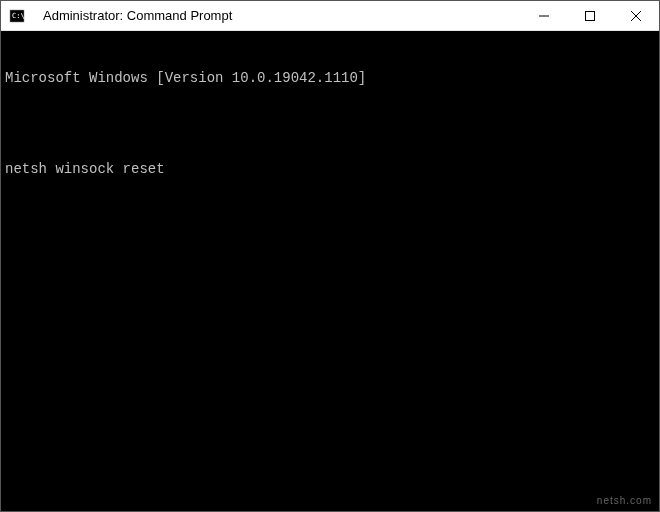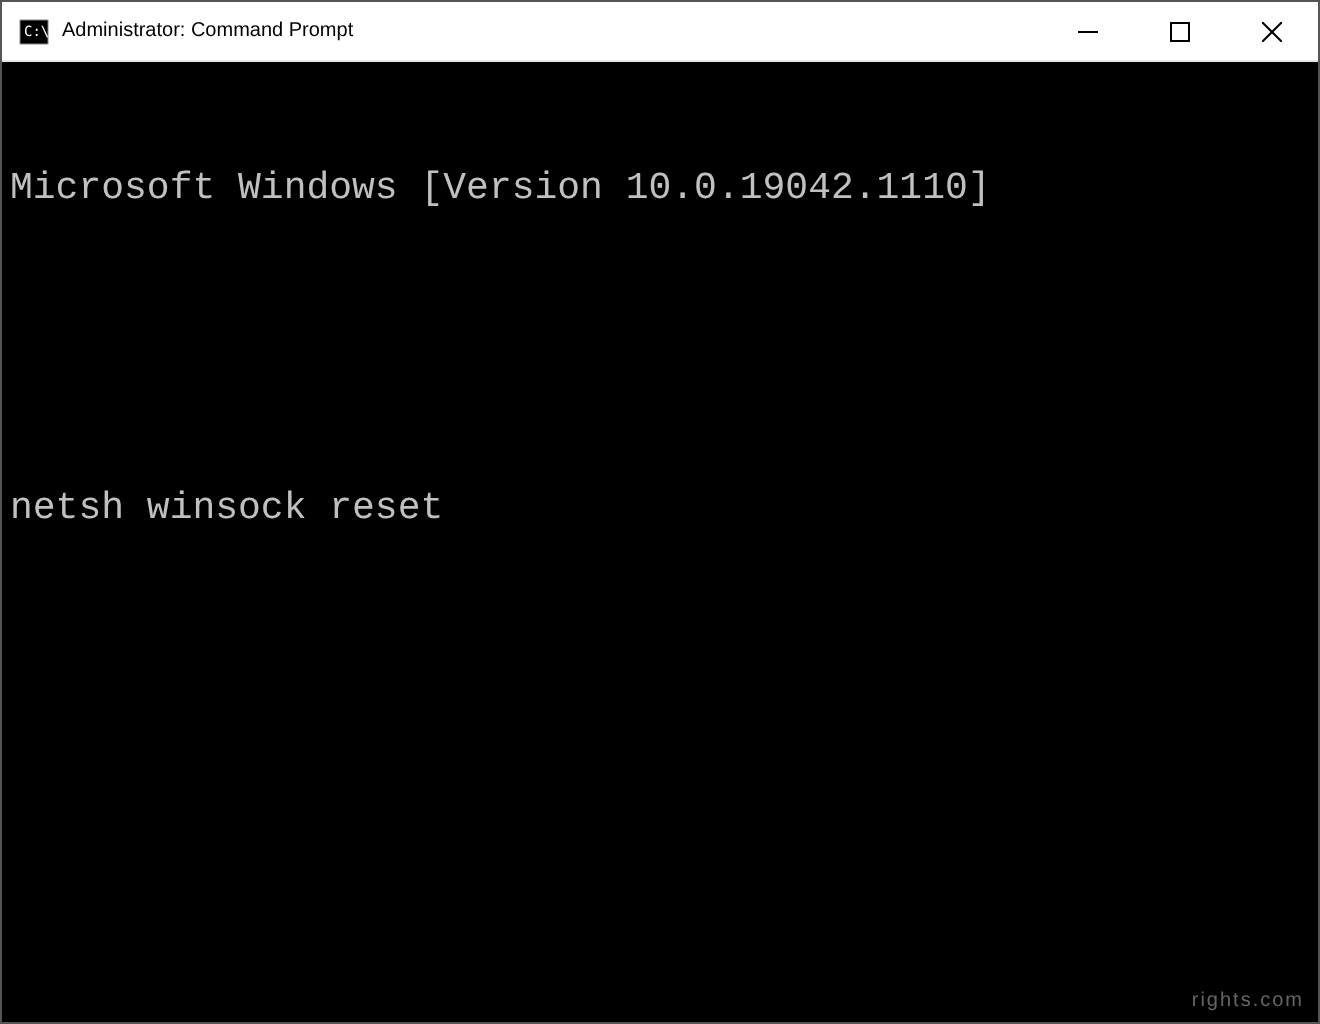--- a/index.html
+++ b/index.html
@@ -41,23 +41,24 @@
       height: 16px;
       display: inline-flex;
       align-items: center;
       justify-content: center;
     }
     .cmd-icon svg {
       width: 16px;
       height: 16px;
     }
     .window-title {
-      font-size: 10px;
+      font-size: 13px;
       color: #000;
       font-weight: 400;
+      margin-left: 12px;
     }
     .window-controls {
       display: flex;
       height: 100%;
     }
     .ctrl-btn {
       width: 46px;
       height: 30px;
       display: flex;
       align-items: center;
@@ -71,35 +72,34 @@
       height: 10px;
       stroke: #000;
       stroke-width: 1;
       fill: none;
     }
     .terminal {
       flex: 1;
       background: #000;
       color: #c0c0c0;
       font-family: Consolas, "Courier New", monospace;
-      font-size: 19px;
+      font-size: 14px;
       line-height: 1.3;
       padding: 2px 4px;
       white-space: pre-wrap;
       overflow: hidden;
     }
     .terminal .line {
       display: block;
     }
     .prompt-line {
       display: flex;
     }
     .cmd-input {
       color: #c0c0c0;
-      margin-top: 36px;
     }
     .watermark {
       position: absolute;
       bottom: 6px;
       right: 8px;
       font-size: 10px;
       color: #666;
       font-family: sans-serif;
       letter-spacing: 1px;
     }
@@ -139,13 +139,13 @@
   </div>
   <div class="terminal">
     <span class="line">Microsoft Windows [Version 10.0.19042.1110]</span>
     <span class="line"></span>
     <div class="prompt-line">
       <span class="cmd-input">netsh winsock reset</span>
     </div>
   </div>
 </div>
 
-<span class="watermark">rights.com</span>
+<span class="watermark">netsh.com</span>
 
 </body></html>

